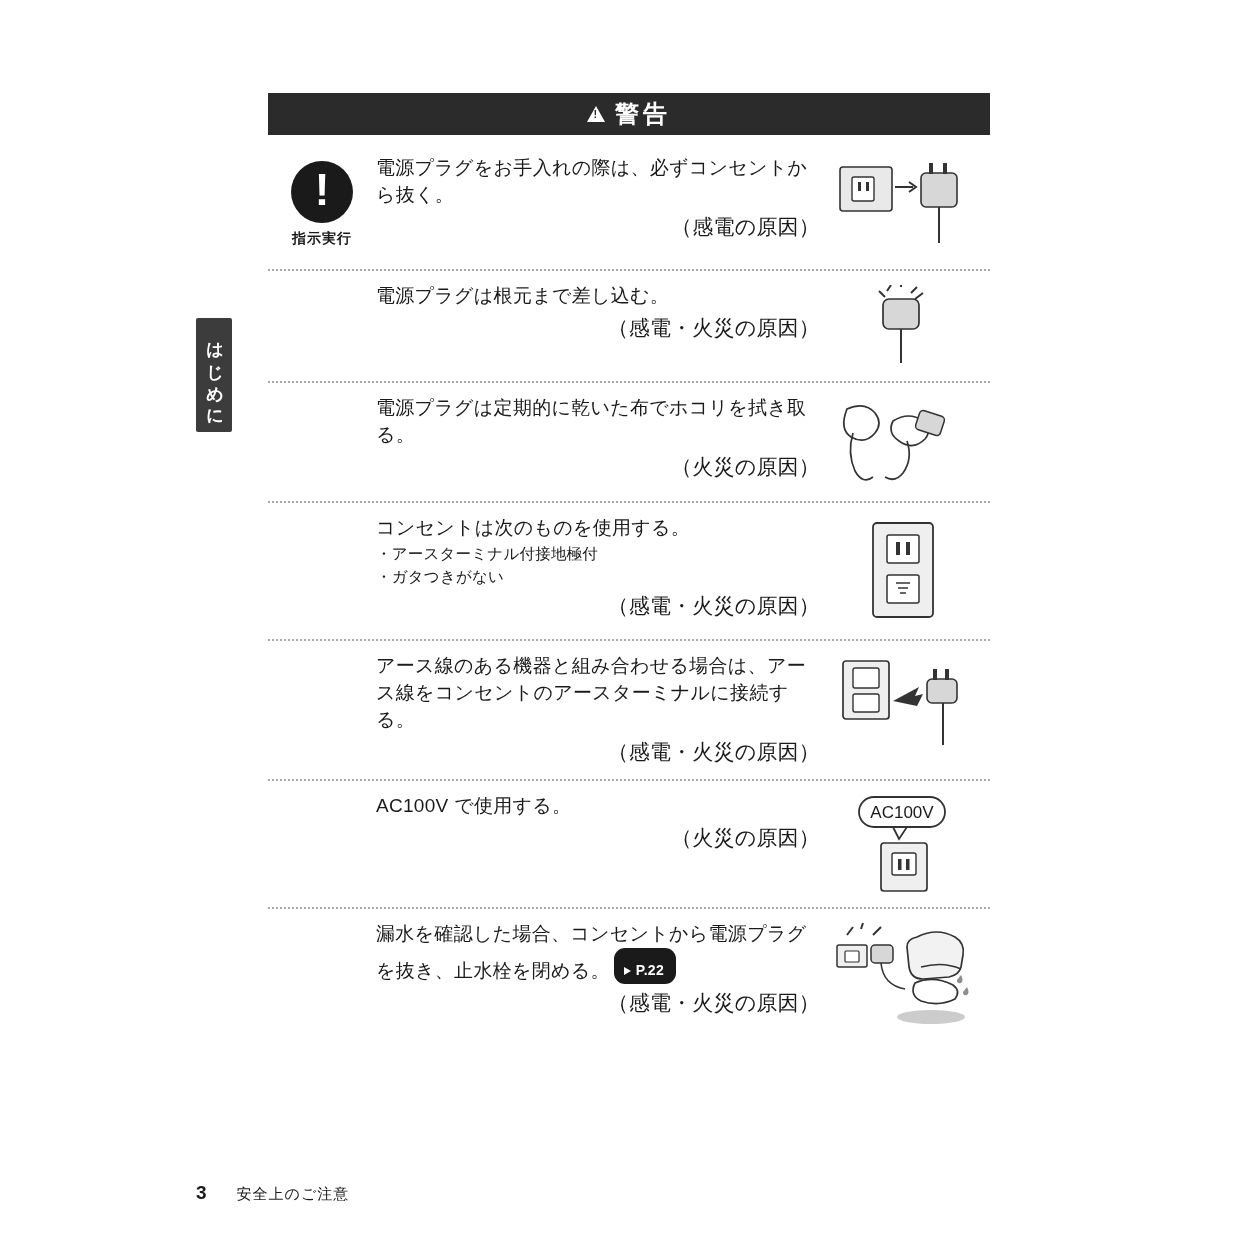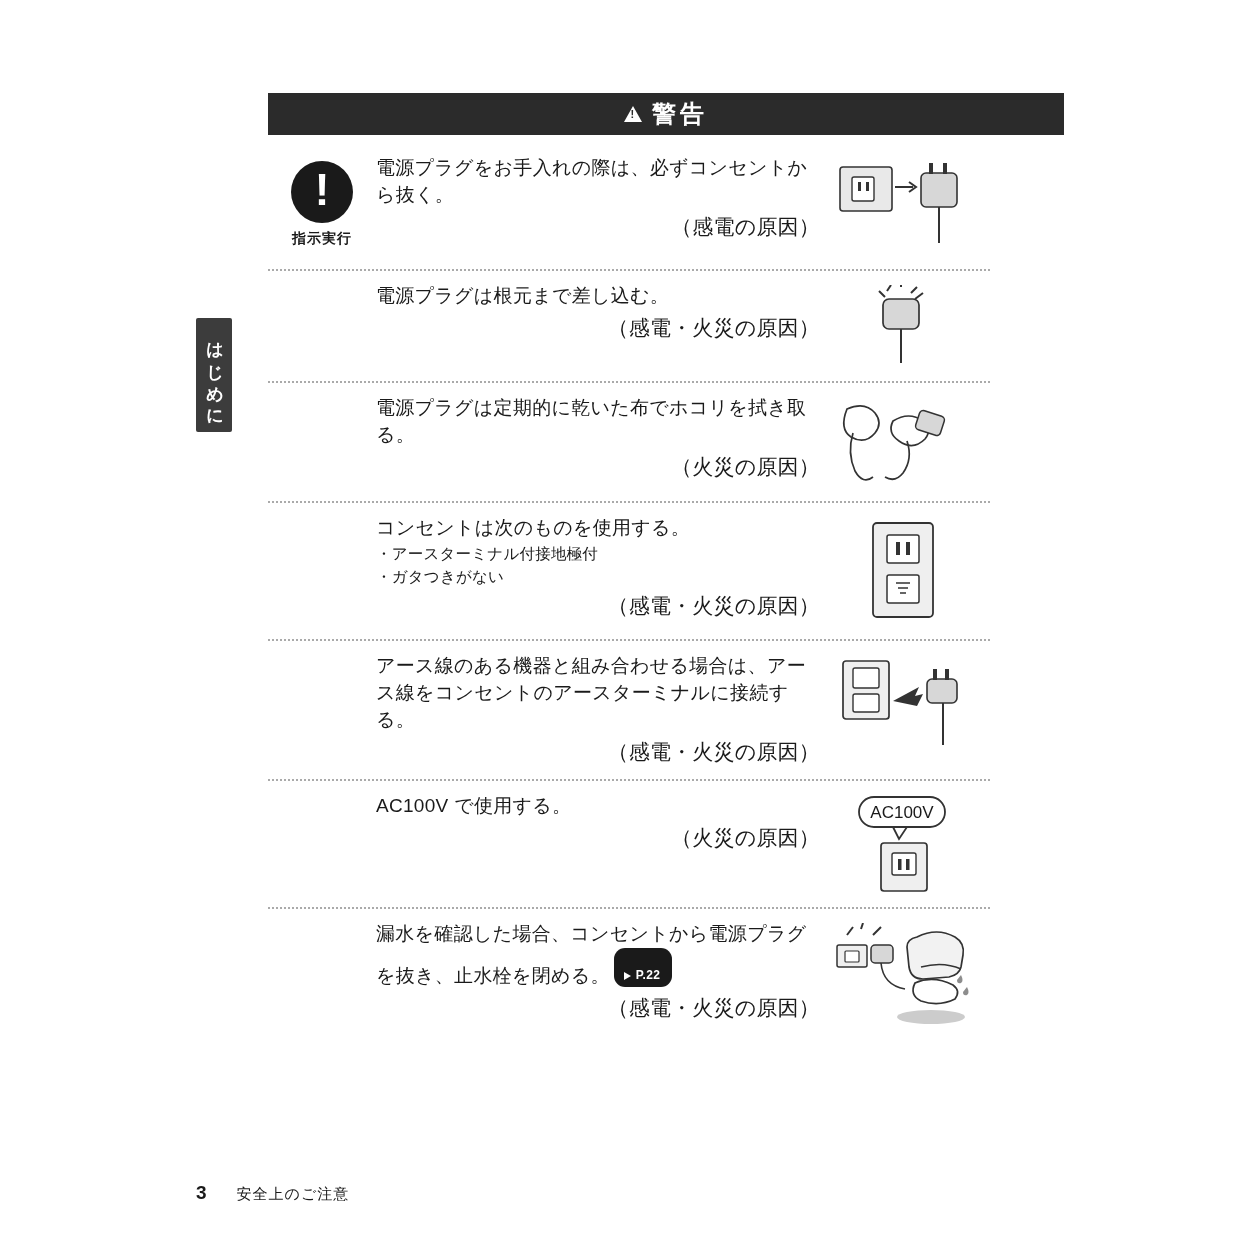--- a/index.html
+++ b/index.html
@@ -37,21 +37,21 @@
     letter-spacing: 3px;
     line-height: 1.1;
     font-weight: 700;
   }
 
   
   #warning-banner {
     position: absolute;
     left: 268px;
     top: 93px;
-    width: 796px;
+    width: 722px;
     height: 42px;
     background: #2b2b2b;
     color: #ffffff;
     display: flex;
     align-items: center;
     justify-content: center;
     gap: 10px;
   }
   #warning-banner .tri {
     width: 0; height: 0;
@@ -147,22 +147,22 @@
     line-height: 1.5;
     letter-spacing: 0.2px;
   }
   .page-ref {
     display: inline-flex;
     align-items: center;
     gap: 5px;
     background: #1a1a1a;
     color: #ffffff;
     border-radius: 11px;
-    padding: 19px 12px 3px 10px;
-    font-size: 12px;
+    padding: 13px 12px 3px 10px;
+    font-size: 14px;
     font-weight: 700;
     vertical-align: 2px;
     margin-left: 4px;
   }
   .page-ref .pr-tri {
     width: 0; height: 0;
     border-top: 4.5px solid transparent;
     border-bottom: 4.5px solid transparent;
     border-left: 7px solid #ffffff;
   }

